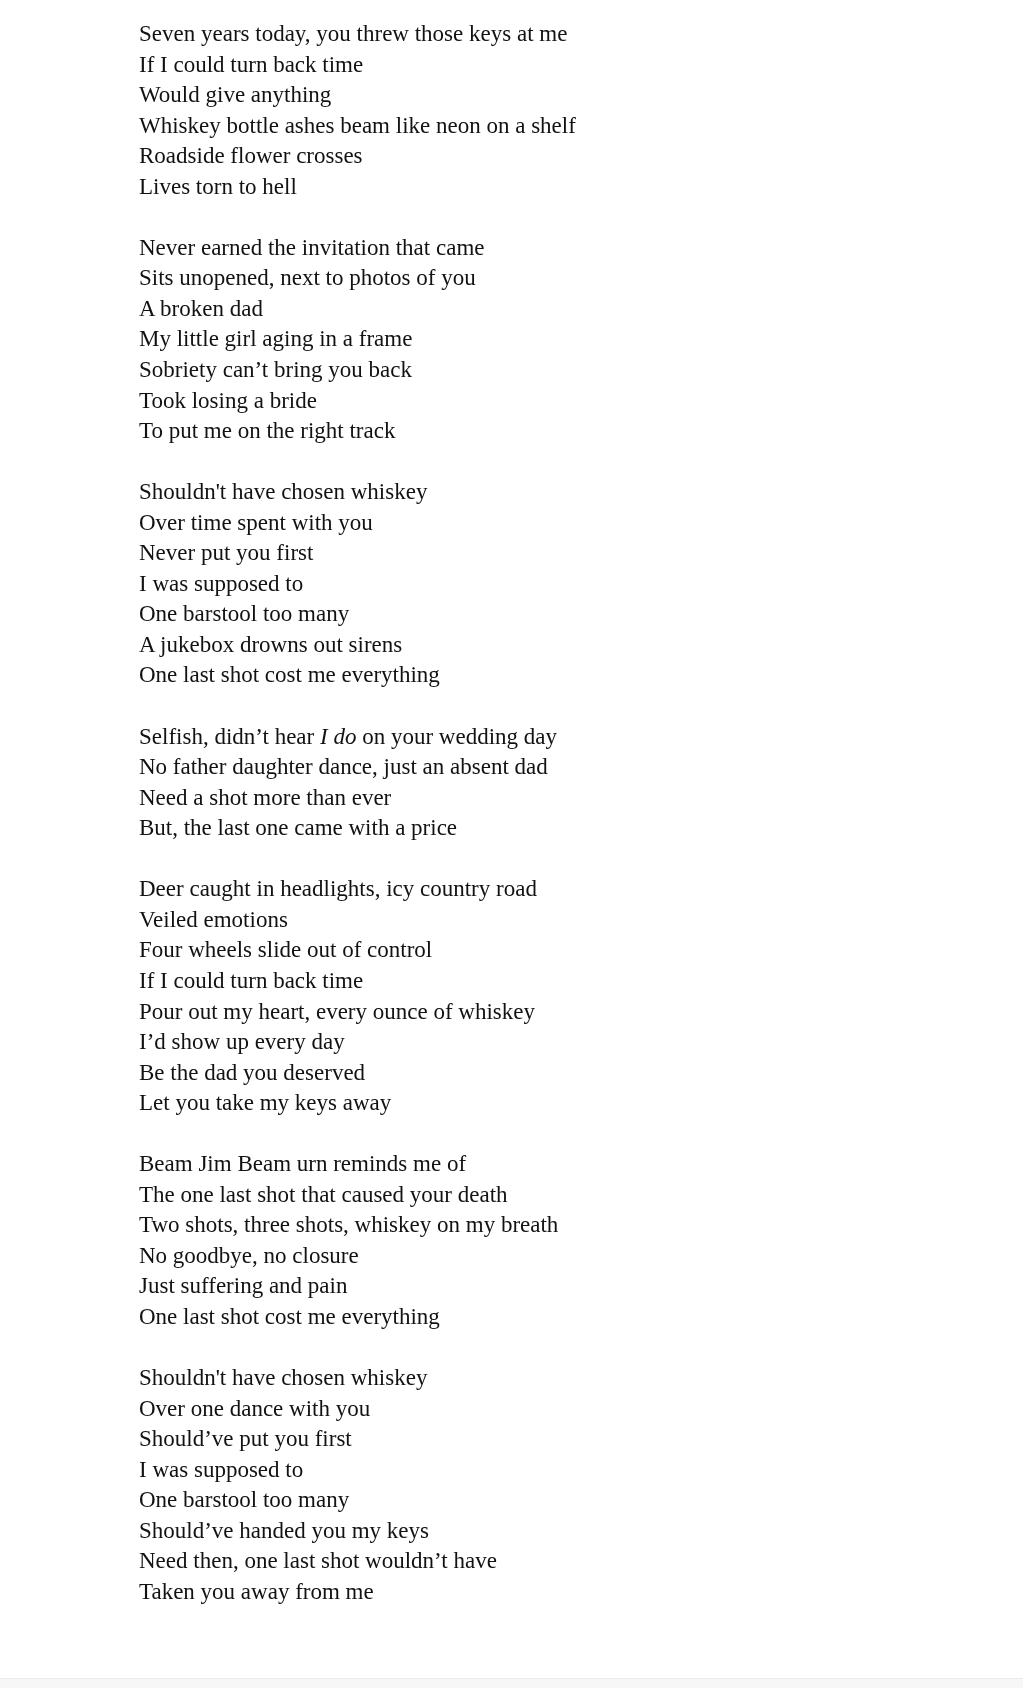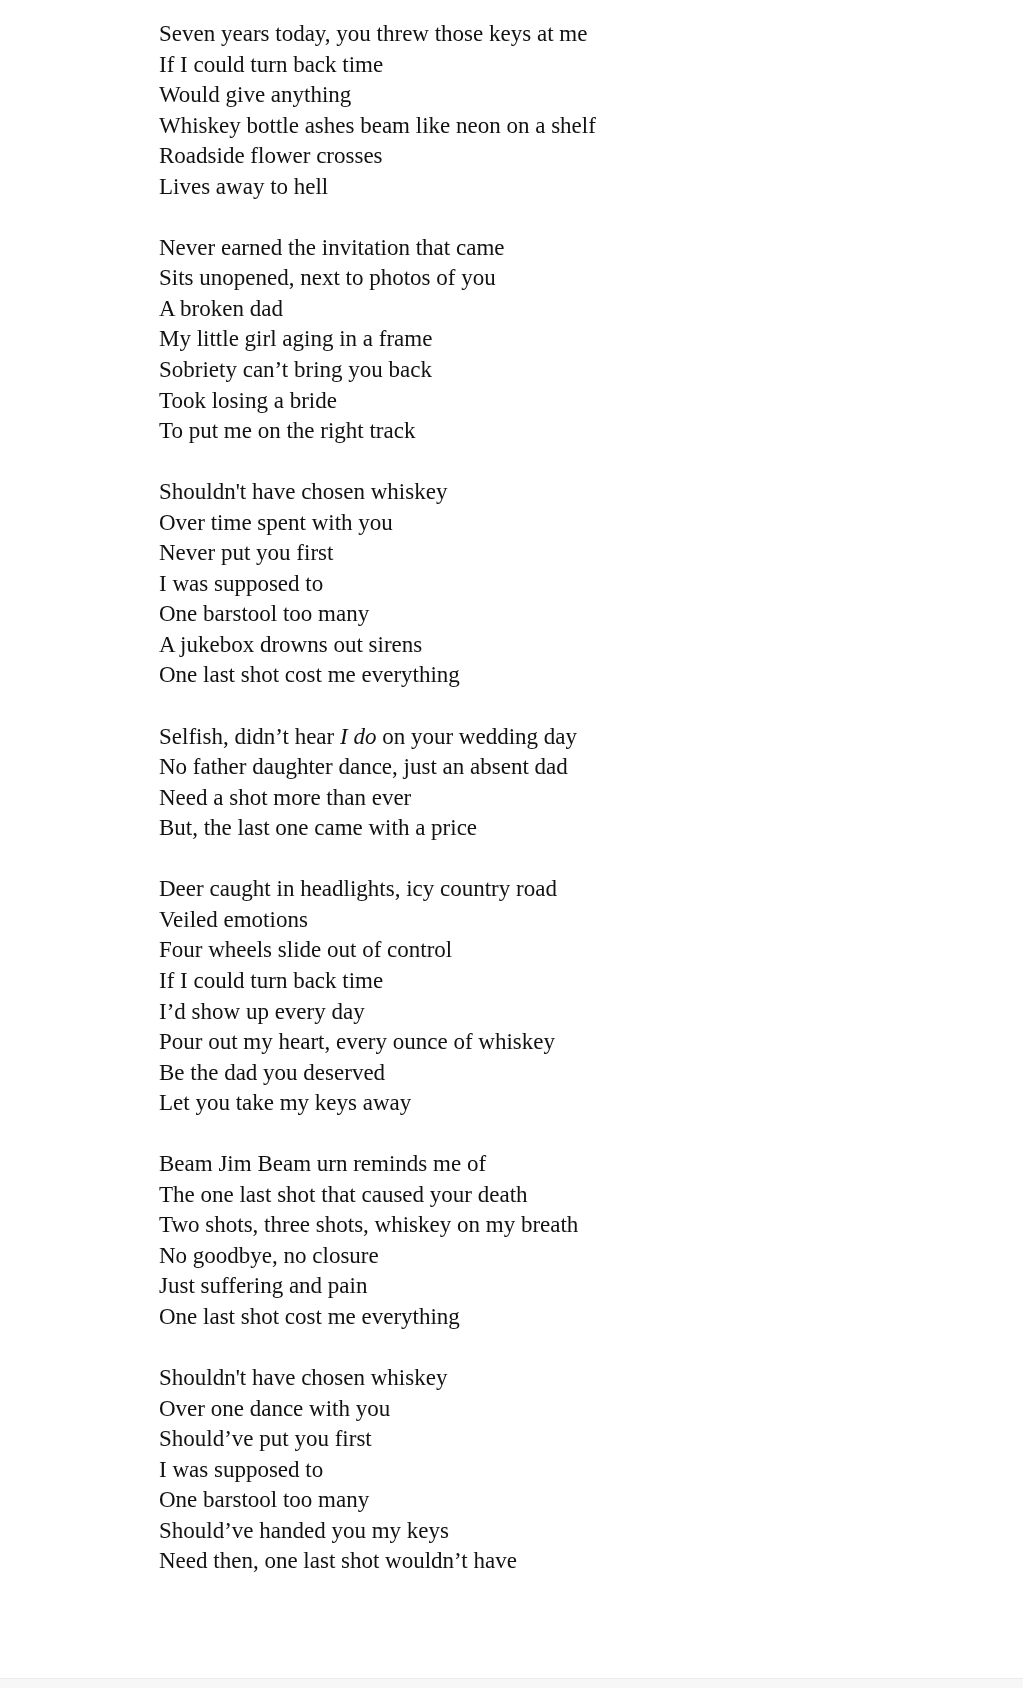--- a/index.html
+++ b/index.html
@@ -24,21 +24,20 @@
     right: 20px;
   }
   .stanza {
     margin: 0 0 30.55px 0;
   }
   .stanza:last-child {
     margin-bottom: 0;
   }
   .line {
     white-space: pre-wrap;
-    margin-left: 20px;
   }
   .line em {
     font-style: italic;
   }
   .bottom-strip {
     position: absolute;
     left: 0;
     right: 0;
     bottom: 0;
     height: 10px;
@@ -50,21 +49,21 @@
 </head>
 <body>
 
 <div class="doc">
     <div class="stanza">
       <div class="line">Seven years today, you threw those keys at me</div>
       <div class="line">If I could turn back time</div>
       <div class="line">Would give anything</div>
       <div class="line">Whiskey bottle ashes beam like neon on a shelf</div>
       <div class="line">Roadside flower crosses</div>
-      <div class="line">Lives away to hell</div>
+      <div class="line">Lives torn to hell</div>
     </div>
     <div class="stanza">
       <div class="line">Never earned the invitation that came</div>
       <div class="line">Sits unopened, next to photos of you</div>
       <div class="line">A broken dad</div>
       <div class="line">My little girl aging in a frame</div>
       <div class="line">Sobriety can’t bring you back</div>
       <div class="line">Took losing a bride</div>
       <div class="line">To put me on the right track</div>
     </div>
@@ -81,36 +80,37 @@
       <div class="line">Selfish, didn’t hear <em>I do</em> on your wedding day</div>
       <div class="line">No father daughter dance, just an absent dad</div>
       <div class="line">Need a shot more than ever</div>
       <div class="line">But, the last one came with a price</div>
     </div>
     <div class="stanza">
       <div class="line">Deer caught in headlights, icy country road</div>
       <div class="line">Veiled emotions</div>
       <div class="line">Four wheels slide out of control</div>
       <div class="line">If I could turn back time</div>
+      <div class="line">Pour out my heart, every ounce of whiskey</div>
       <div class="line">I’d show up every day</div>
-      <div class="line">Pour out my heart, every ounce of whiskey</div>
       <div class="line">Be the dad you deserved</div>
       <div class="line">Let you take my keys away</div>
     </div>
     <div class="stanza">
       <div class="line">Beam Jim Beam urn reminds me of</div>
       <div class="line">The one last shot that caused your death</div>
       <div class="line">Two shots, three shots, whiskey on my breath</div>
       <div class="line">No goodbye, no closure</div>
       <div class="line">Just suffering and pain</div>
       <div class="line">One last shot cost me everything</div>
     </div>
     <div class="stanza">
       <div class="line">Shouldn't have chosen whiskey</div>
       <div class="line">Over one dance with you</div>
       <div class="line">Should’ve put you first</div>
       <div class="line">I was supposed to</div>
       <div class="line">One barstool too many</div>
       <div class="line">Should’ve handed you my keys</div>
       <div class="line">Need then, one last shot wouldn’t have</div>
+      <div class="line">Taken you away from me</div>
     </div>
   </div>
 <div class="bottom-strip"></div>
 
 </body></html>

